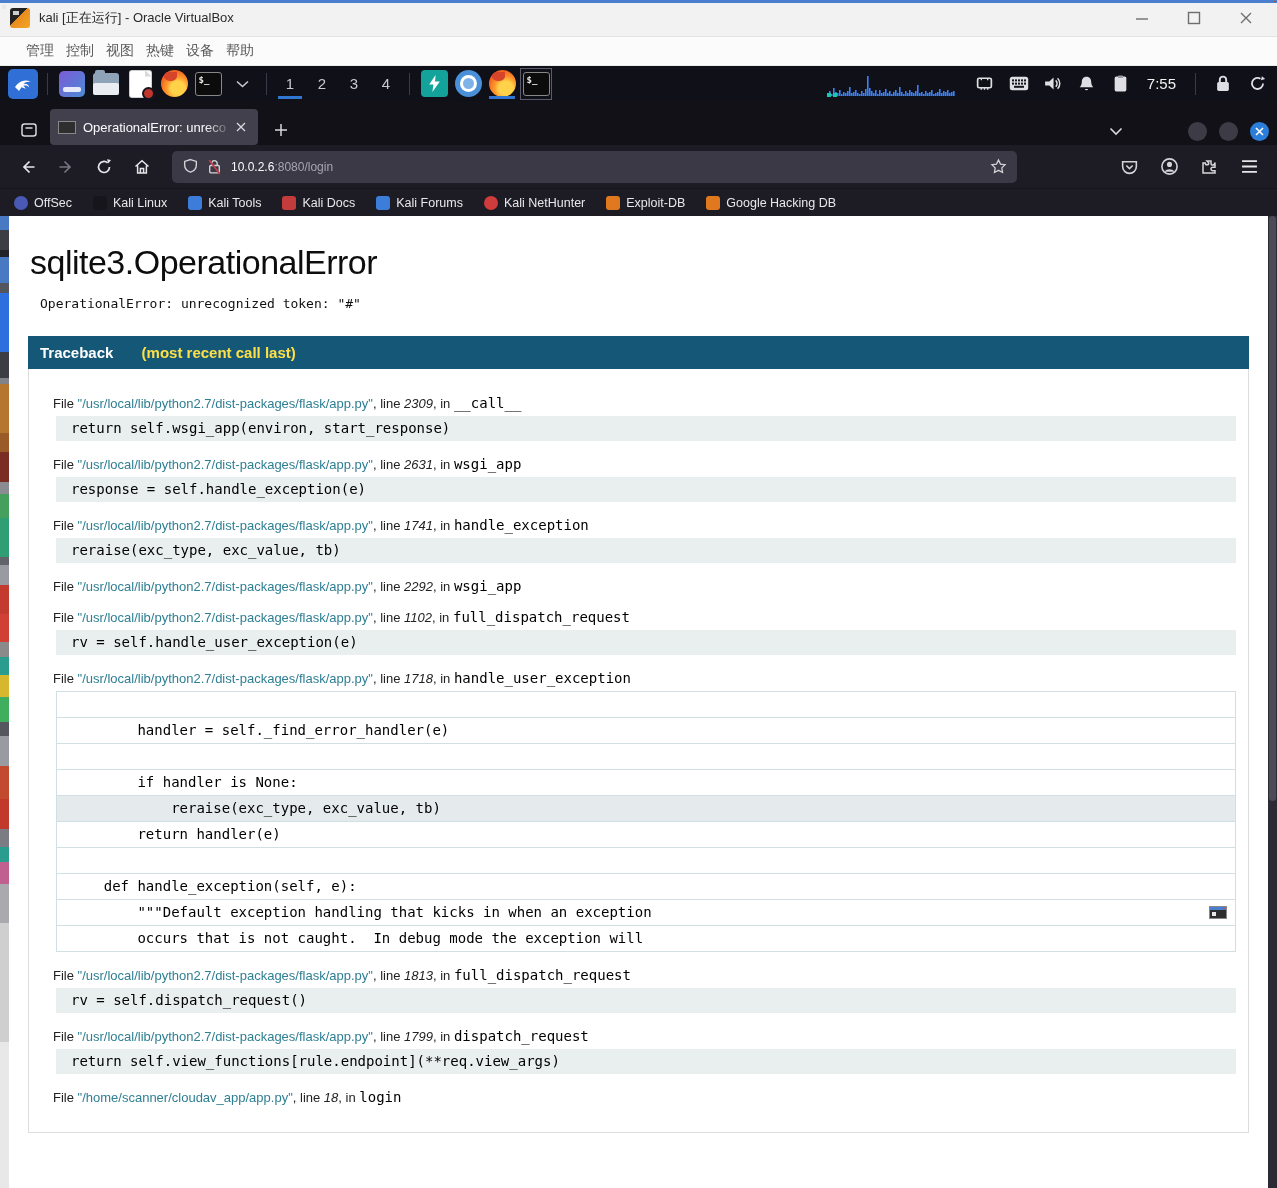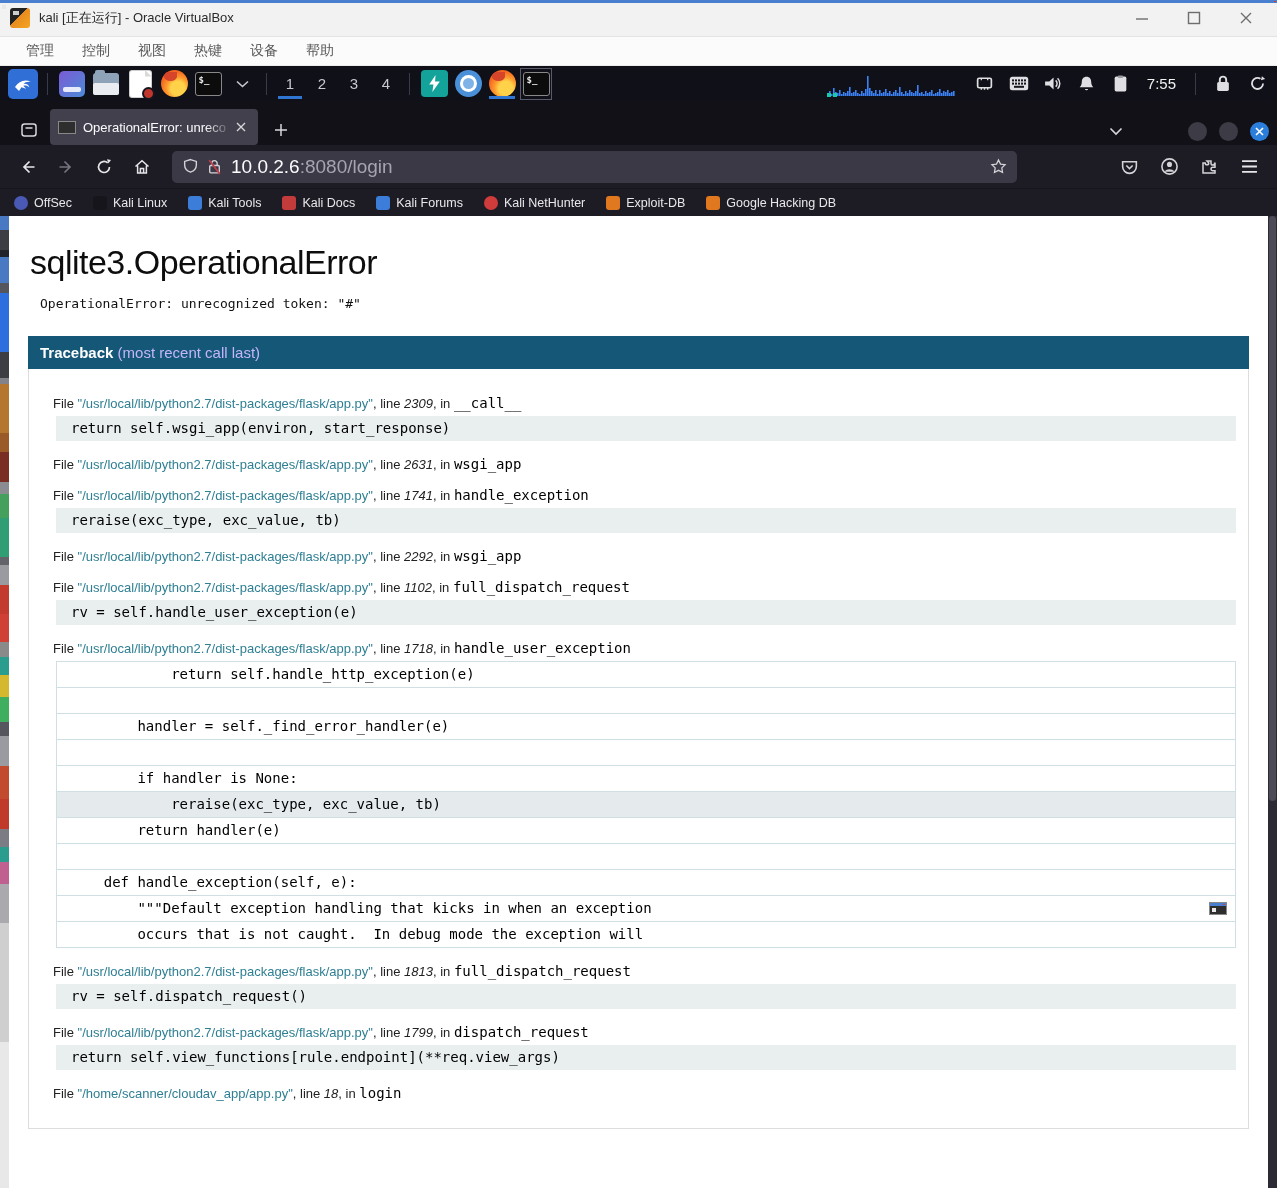--- a/index.html
+++ b/index.html
@@ -9,21 +9,21 @@
   
   .vbox-titlebar { height:37px; background:#f2f2f2; display:flex; align-items:center;
     border-bottom:1px solid #e3e3e3; padding:0 10px; }
   .vbox-app-icon { width:20px; height:20px; border-radius:3px; margin-right:9px;
     background:linear-gradient(135deg,#222 0%,#222 45%,#e88b1f 45%,#f5a623 100%); position:relative; }
   .vbox-app-icon:after { content:""; position:absolute; left:3px; top:3px; width:6px; height:4px; background:#ccc; }
   .vbox-title { font-size:13px; color:#2b2b2b; }
   .vbox-controls { margin-left:auto; display:flex; gap:38px; padding-right:14px; }
   .vbox-ctl { width:14px; height:14px; position:relative; color:#6e6e6e; cursor:default; }
   .vbox-menubar { height:29px; background:#fbfbfb; display:flex; align-items:center;
-    gap:28px; padding-left:26px; border-bottom:1px solid #ececec; }
+    gap:12px; padding-left:26px; border-bottom:1px solid #ececec; }
   .vbox-menu-item { font-size:14px; color:#5a5a5a; }
 
   
   .taskbar { height:35px; background:#101019; display:flex; align-items:center; padding:0 6px; position:relative; }
   .tb-sep { width:1px; height:22px; background:#3a3a4a; margin:0 7px; }
   .dock-item { width:30px; height:30px; display:flex; align-items:center; justify-content:center;
     position:relative; margin:0 2px; }
   .ws { width:28px; height:30px; display:flex; align-items:center; justify-content:center;
     color:#c8c8d0; font-size:15px; position:relative; margin:0 2px; }
   .ws.active:after, .run.active:after { content:""; position:absolute; left:2px; right:2px; bottom:0;
@@ -48,41 +48,41 @@
   .newtab { width:30px; height:30px; display:flex; align-items:center; justify-content:center; margin-left:8px; color:#d8d8dc; }
   .tabbar-right { margin-left:auto; display:flex; align-items:center; gap:12px; }
   .win-dot { width:19px; height:19px; border-radius:50%; background:#3c3b46; }
   .win-dot.close { background:#2c7edb; display:flex; align-items:center; justify-content:center; }
   .alltabs { width:28px; height:28px; display:flex; align-items:center; justify-content:center; margin-right:46px; }
 
   .navbar { height:43px; background:#1d1c24; display:flex; align-items:center; padding:0 12px; }
   .nav-ic { width:32px; height:32px; display:flex; align-items:center; justify-content:center; border-radius:4px; }
   .urlbar { flex:1; height:32px; background:#3a3945; border-radius:5px; margin:0 96px 0 14px;
     display:flex; align-items:center; padding:0 10px; }
-  .url-text { font-size:19px; color:#fbfbfe; margin-left:8px; flex:1; white-space:nowrap; }
+  .url-text { font-size:12px; color:#fbfbfe; margin-left:8px; flex:1; white-space:nowrap; }
   .url-text .dim { color:#a5a4b0; }
   .nav-right { display:flex; align-items:center; gap:8px; }
 
   .bookmarks { height:28px; background:#1d1c24; display:flex; align-items:center; padding-left:14px; gap:21px;
     border-top:1px solid #17161d; }
   .bm { display:flex; align-items:center; gap:6px; color:#e8e8ec; font-size:12.5px; white-space:nowrap; }
   .bm-fav { width:14px; height:14px; border-radius:3px; flex:none; }
 
   
   .content { height:1009px; background:#ffffff; position:relative; overflow:hidden; }
   .left-strip { position:absolute; left:0; top:0; bottom:0; width:9px; display:flex; flex-direction:column; }
   .left-strip i { width:100%; display:block; }
   .scrollbar { position:absolute; right:0; top:0; bottom:0; width:9px; background:#2c2b35; }
   .scrollbar .thumb { position:absolute; top:0; left:1px; right:1px; height:58%; background:#4c4b57; border-radius:4px; }
   .wz { position:absolute; left:9px; right:9px; top:0; bottom:0; overflow:hidden; }
   .wz h1 { font-size:34px; font-weight:500; color:#0d0d0d; margin:27px 0 14px 21px; letter-spacing:-0.5px; }
   .wz .errmsg { font-family:"DejaVu Sans Mono", monospace; font-size:13px; color:#111; margin-left:31px; }
   .tb-wrap { margin:25px 19px 0 19px; }
   .tb-head { background:#155776; color:#fff; font-size:15px; font-weight:bold; padding:8px 12px; }
-  .tb-head .sub { font-weight:normal; color:#c4b5fd; }
+  .tb-head .sub { font-weight:bold; color:#fde047;margin-left:24px; }
   .tb-body { border:1px solid #dddddd; border-top:none; padding:26px 10px 12px 24px; background:#fff; }
   .frame { margin-bottom:15px; }
   .frame-file { font-size:13px; color:#222; margin-bottom:5px; }
   .frame-file .path { color:#2e7f93; }
   .frame-file .lineno { font-style:italic; }
   .frame-file .fn { font-family:"DejaVu Sans Mono", monospace; font-size:14px; color:#000; }
   .frame-code { background:#e9eeef; font-family:"DejaVu Sans Mono", monospace; font-size:14px;
     white-space:pre; padding:4px 8px 5px 15px; margin:0 2px 0 3px; }
   .frame-lines { margin:0 2px 0 3px; border-top:1px solid #cfdfe3; }
   .line-row { border:1px solid #cfdfe3; border-top:none; background:#fff; font-family:"DejaVu Sans Mono", monospace;
@@ -534,36 +534,36 @@
         <span>Traceback</span>
         <span class="sub"> <span>(most recent call last)</span></span>
       </div>
       <div class="tb-body" id="tbBody">
           <div class="frame">
             <div class="frame-file"><span>File </span><span class="path">"/usr/local/lib/python2.7/dist-packages/flask/app.py"</span><span>, line </span><span class="lineno">2309</span><span>, in </span><span class="fn">__call__</span></div>
             <div class="frame-code">return self.wsgi_app(environ, start_response)</div>
           </div>
           <div class="frame">
             <div class="frame-file"><span>File </span><span class="path">"/usr/local/lib/python2.7/dist-packages/flask/app.py"</span><span>, line </span><span class="lineno">2631</span><span>, in </span><span class="fn">wsgi_app</span></div>
+            <div class="frame-code">response = self.handle_exception(e)</div>
           </div>
           <div class="frame">
             <div class="frame-file"><span>File </span><span class="path">"/usr/local/lib/python2.7/dist-packages/flask/app.py"</span><span>, line </span><span class="lineno">1741</span><span>, in </span><span class="fn">handle_exception</span></div>
             <div class="frame-code">reraise(exc_type, exc_value, tb)</div>
           </div>
           <div class="frame">
             <div class="frame-file"><span>File </span><span class="path">"/usr/local/lib/python2.7/dist-packages/flask/app.py"</span><span>, line </span><span class="lineno">2292</span><span>, in </span><span class="fn">wsgi_app</span></div>
           </div>
           <div class="frame">
             <div class="frame-file"><span>File </span><span class="path">"/usr/local/lib/python2.7/dist-packages/flask/app.py"</span><span>, line </span><span class="lineno">1102</span><span>, in </span><span class="fn">full_dispatch_request</span></div>
             <div class="frame-code">rv = self.handle_user_exception(e)</div>
           </div>
           <div class="frame">
             <div class="frame-file"><span>File </span><span class="path">"/usr/local/lib/python2.7/dist-packages/flask/app.py"</span><span>, line </span><span class="lineno">1718</span><span>, in </span><span class="fn">handle_user_exception</span></div>
             <div class="frame-lines">
-              <div class="line-row">            return self.handle_http_exception(e)</div>
               <div class="line-row"></div>
               <div class="line-row">        handler = self._find_error_handler(e)</div>
               <div class="line-row"></div>
               <div class="line-row">        if handler is None:</div>
               <div class="line-row current">            reraise(exc_type, exc_value, tb)</div>
               <div class="line-row">        return handler(e)</div>
               <div class="line-row"></div>
               <div class="line-row">    def handle_exception(self, e):</div>
               <div class="line-row">        """Default exception handling that kicks in when an exception<div class="mini-console"><span class="prompt"></span></div></div>
               <div class="line-row">        occurs that is not caught.  In debug mode the exception will</div>

